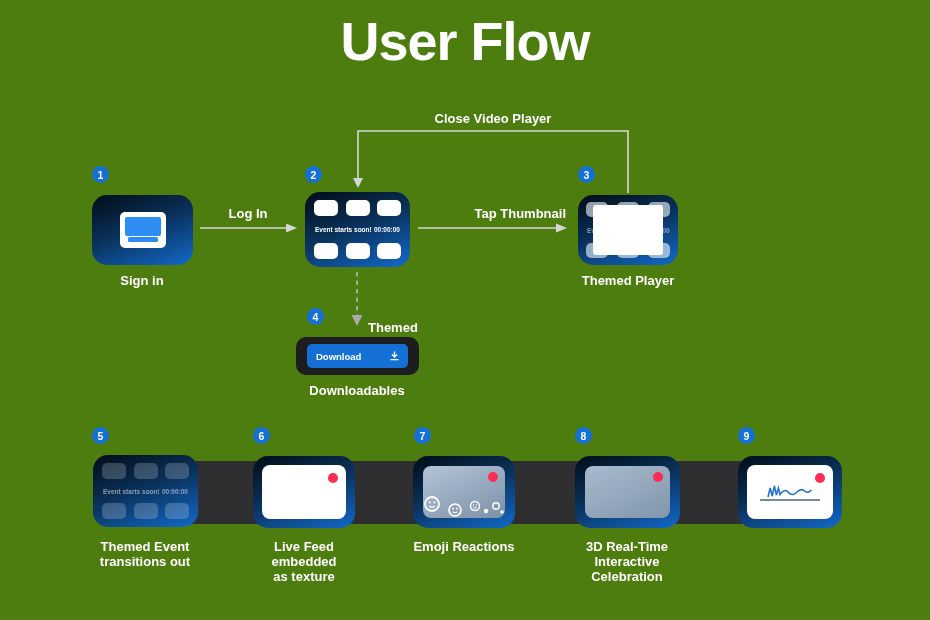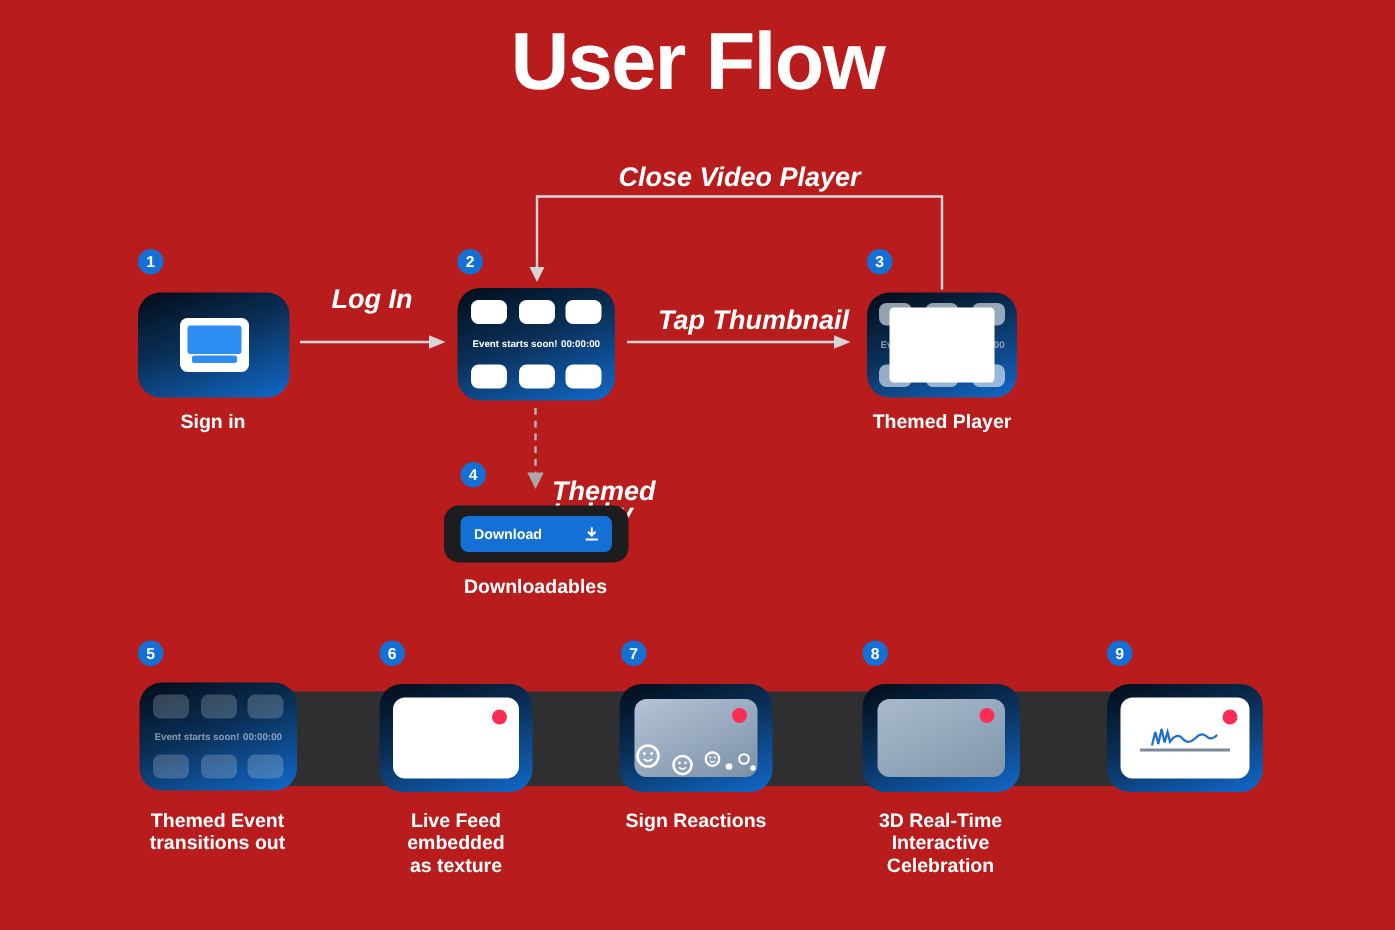--- a/index.html
+++ b/index.html
@@ -1,21 +1,21 @@
 <!DOCTYPE html>
 <html style="--accent-blue: #1470d4; --live-red: #fc2d55; --band: #2f2f31;"><head>
 <meta charset="utf-8">
 <style>
   html,body{margin:0;padding:0;background:#000;}
-  .stage{position:relative;width:930px;height:620px;background:#b91c1c;overflow:hidden;
+  .stage{position:relative;width:930px;height:620px;background:#4d7c0f;overflow:hidden;
          font-family:"Liberation Sans",sans-serif;color:#fff;}
   .title{position:absolute;top:8px;left:0;right:0;text-align:center;
          font-size:54px;line-height:66px;font-weight:bold;letter-spacing:-1px;margin:0;}
   .arrows{position:absolute;left:0;top:0;pointer-events:none;}
-  .edge-label{position:absolute;font-size:18px;font-weight:bold;text-align:center;line-height:15px;font-style:italic;}
+  .edge-label{position:absolute;font-size:13px;font-weight:bold;text-align:center;line-height:15px;}
   .edge-label.left{text-align:left;margin-top:48px;}
   .badge{position:absolute;width:17px;height:17px;border-radius:50%;
          background:var(--accent-blue,#1470d4);display:flex;align-items:center;justify-content:center;
          font-size:10.5px;font-weight:bold;}
   .band{position:absolute;left:100px;top:461px;width:693px;height:63px;background:var(--band,#2f2f31);}
   .tile{position:absolute;border-radius:15px;
         background:linear-gradient(160deg,#020c18 0%,#0a3058 45%,#1269ca 100%);}
   .node-label{position:absolute;font-size:13px;font-weight:bold;text-align:center;line-height:15px;}
   .node-label span{display:block;}
   
@@ -67,21 +67,21 @@
     </g>
     <g fill="#d6d6d6">
       <polygon points="297,228 286,223.5 286,232.5"></polygon>
       <polygon points="567,228 556,223.5 556,232.5"></polygon>
       <polygon points="358,188 353,178 363,178"></polygon>
       <polygon points="357,326 351.5,315 362.5,315" fill="#a9a9a9"></polygon>
     </g>
   </svg>
 
   <div class="edge-label" style="left:398px;top:111px;width:190px;">Close Video Player</div>
-  <div class="edge-label" style="left:200px;top:192px;width:96px;">Log In</div>
+  <div class="edge-label" style="left:200px;top:206px;width:96px;">Log In</div>
   <div class="edge-label" style="left:418px;top:206px;width:148px;text-align:right;">Tap Thumbnail</div>
   <div class="edge-label left" style="left:368px;top:272px;width:90px;">
     <span style="display:block">Themed</span>
     <span style="display:block">Lobby</span>
   </div>
 
   <div class="band"></div>
 
   <div class="badge" style="left:92px;top:166px;">1</div>
   <div class="badge" style="left:305px;top:166px;">2</div>
@@ -209,21 +209,21 @@
             <path d="M50.4 41.3 Q52 42.8 53.6 41.3" stroke-width="1"></path>
           </g>
           <circle cx="63" cy="45" r="2.2" fill="#fff" stroke="none"></circle>
           <circle cx="73" cy="40" r="3.2" stroke-width="1.4"></circle>
           <circle cx="79" cy="46" r="1.8" fill="#fff" stroke="none"></circle>
         </g>
       </svg>
     </div>
   </div>
   <div class="node-label" style="left:394px;top:539px;width:140px;">
-    <span>Sign Reactions</span>
+    <span>Emoji Reactions</span>
   </div>
 
   <div class="tile" style="left:575px;top:456px;width:105px;height:72px;">
     <div class="texture-panel darker">
       <div class="live-dot"></div>
     </div>
   </div>
   <div class="node-label" style="left:557px;top:539px;width:140px;">
     <span>3D Real-Time</span>
     <span>Interactive</span>

